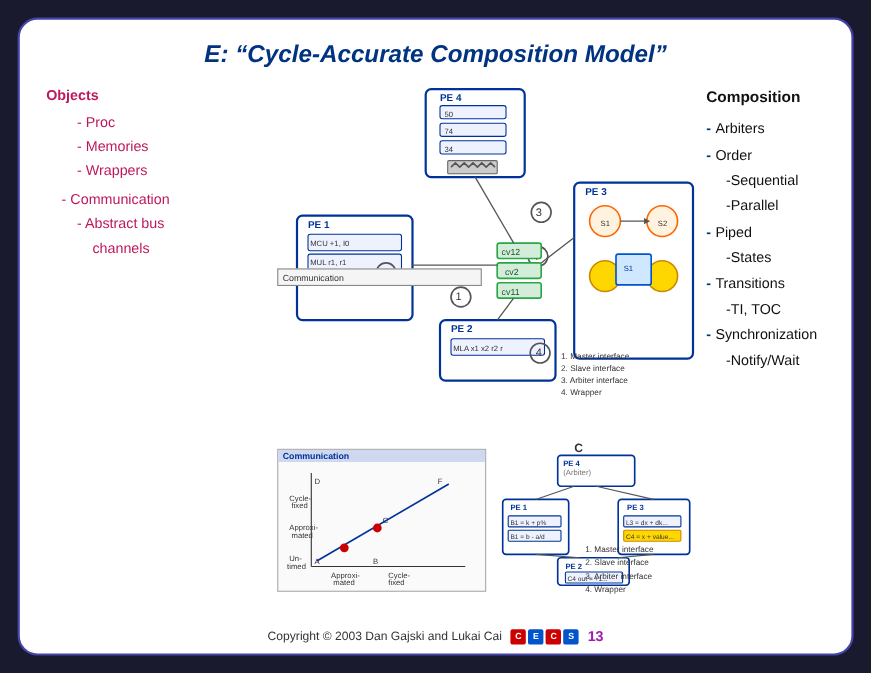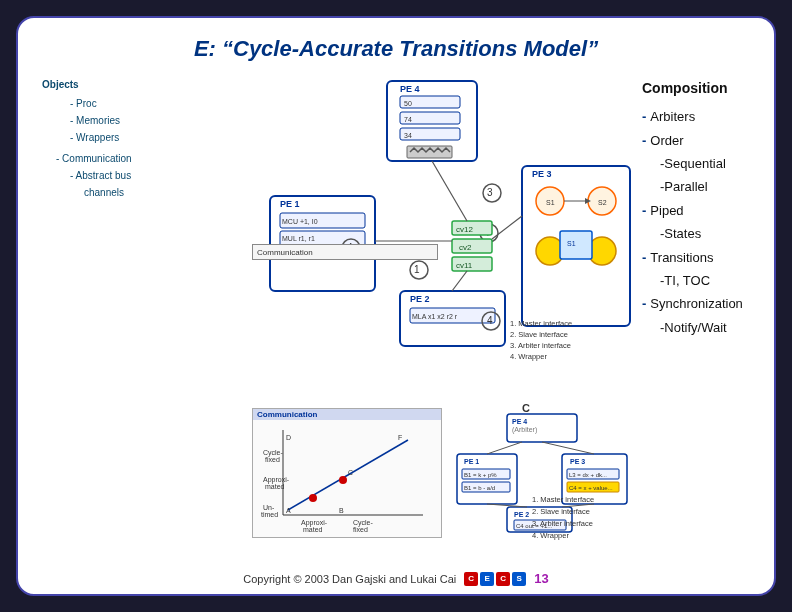--- a/index.html
+++ b/index.html
@@ -32,22 +32,22 @@
     }
     .content-area {
       display: flex;
       flex-direction: row;
       gap: 10px;
       height: calc(100% - 50px);
     }
     .left-col {
       width: 200px;
       flex-shrink: 0;
-      font-size: 10px;
-      color: #0c4a6e;
+      font-size: 13px;
+      color: #be185d;
       line-height: 1.7;
     }
     .left-col .indent1 {
       padding-left: 14px;
     }
     .left-col .indent2 {
       padding-left: 28px;
     }
     .center-col {
       flex: 1;
@@ -135,21 +135,21 @@
       display: flex;
       align-items: center;
       padding-left: 4px;
     }
   </style>
 </head>
 <body>
 
 <div class="slide">
 
-  <div class="title">E: “Cycle-Accurate Transitions Model”</div>
+  <div class="title">E: “Cycle-Accurate Composition Model”</div>
 
   <div class="content-area">
 
     <div class="left-col">
       <div style="font-weight:bold; margin-bottom:2px;">Objects</div>
       <div class="indent2">- Proc</div>
       <div class="indent2">- Memories</div>
       <div class="indent2">- Wrappers</div>
       <div class="indent1" style="margin-top:4px;">
         <span>- </span><span>Communication</span>

